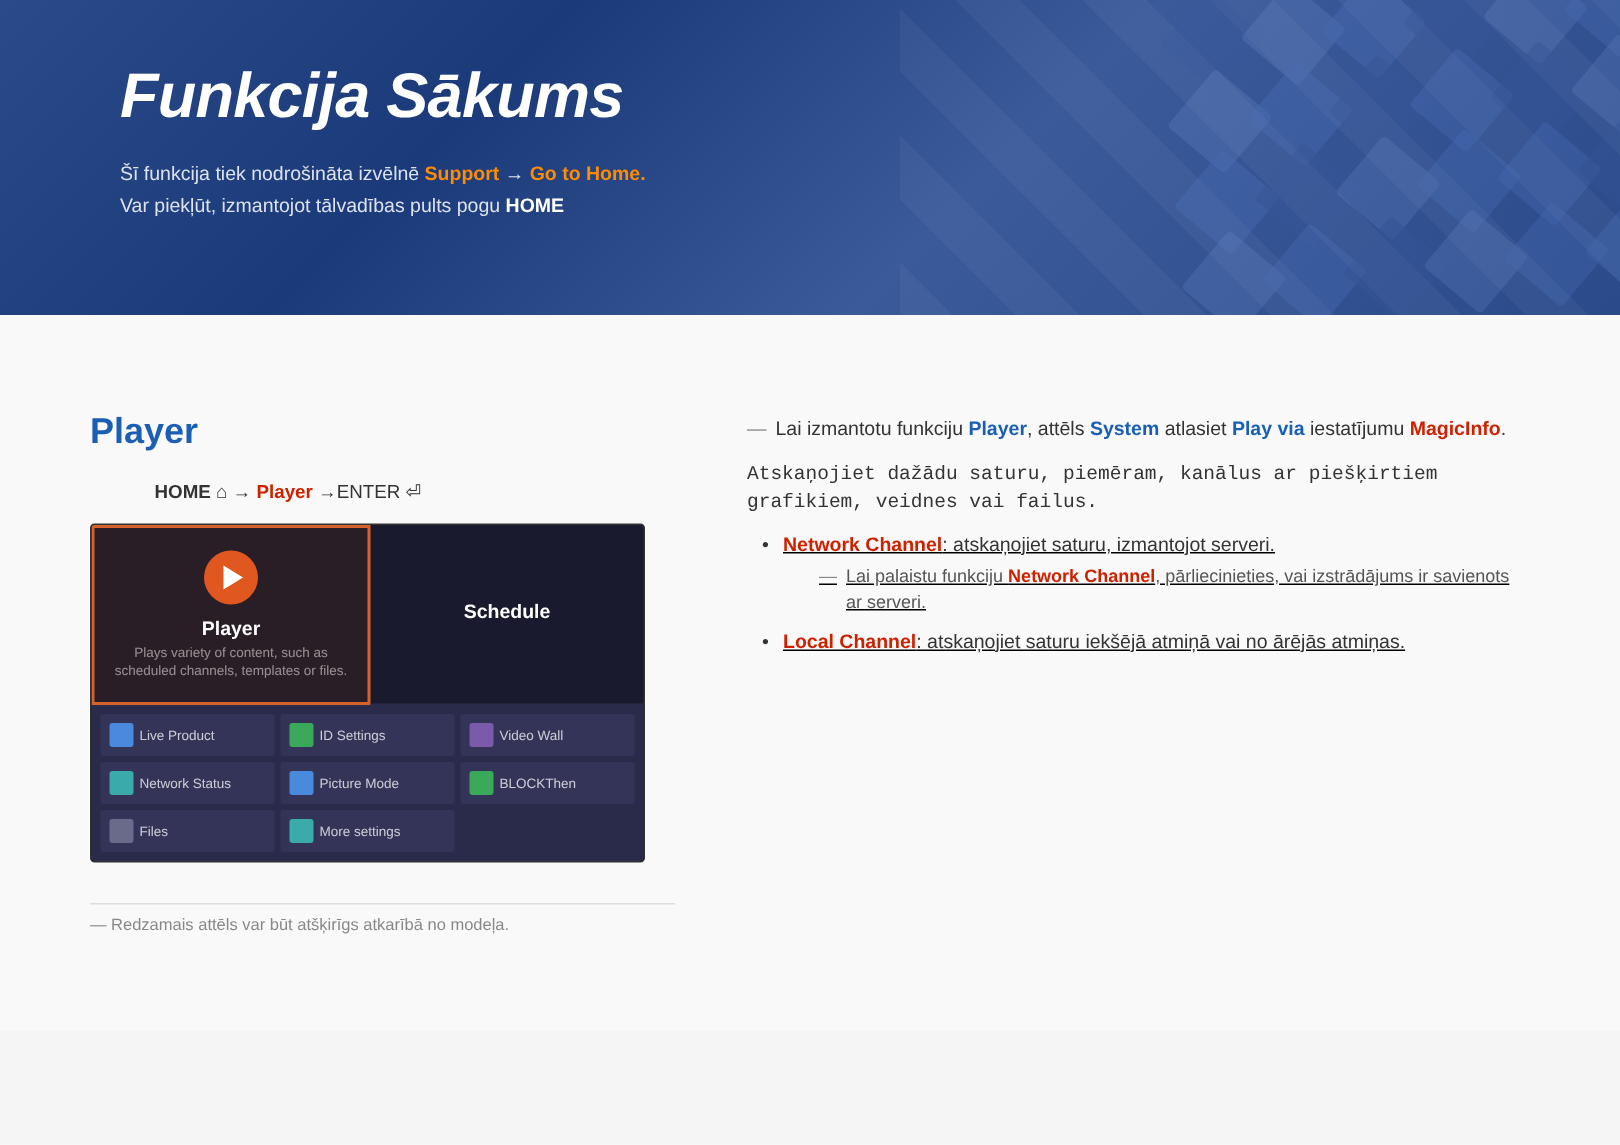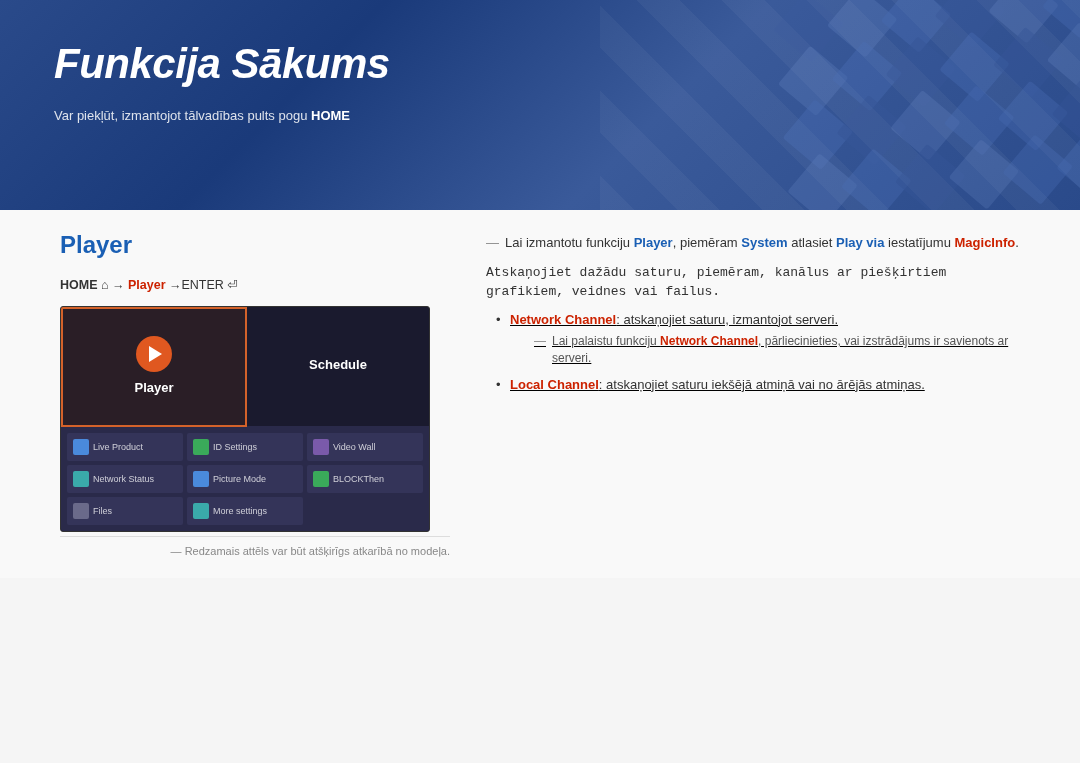--- a/index.html
+++ b/index.html
@@ -7,21 +7,21 @@
       font-family: 'Arial', sans-serif;
       background: #f5f5f5;
       width: 1080px;
       min-height: 763px;
       overflow-x: hidden;
     }
 
     
     .header-banner {
       background: linear-gradient(135deg, #2a4a8a 0%, #1a3a7a 30%, #3a5a9a 60%, #2a4a8a 100%);
-      padding: 40px 60px 35px 54px;
+      padding: 40px 60px 35px 80px;
       position: relative;
       overflow: hidden;
       min-height: 210px;
     }
 
     .header-banner::before {
       content: '';
       position: absolute;
       top: -20px; right: -20px;
       width: 500px; height: 280px;
@@ -72,41 +72,42 @@
     }
 
     .header-subtitle2 .home-bold {
       font-weight: bold;
       color: #ffffff;
     }
 
     
     .main-content {
       display: flex;
-      padding: 21px 60px;
-      gap: 36px;
+      padding: 64px 60px;
+      gap: 48px;
       background: #f9f9f9;
     }
 
     
     .left-column {
       flex: 0 0 390px;
     }
 
     .section-title {
       font-size: 24px;
       font-weight: bold;
       color: #1a5fb4;
       margin-bottom: 18px;
     }
 
     .nav-instruction {
       font-size: 12.5px;
       color: #333;
       margin-bottom: 14px;
+      margin-left: 43px;
     }
 
     .nav-instruction .bold-text {
       font-weight: bold;
     }
 
     .nav-instruction .player-link {
       color: #cc2200;
       font-weight: bold;
     }
@@ -214,24 +215,23 @@
 
     .icon-blue { background: #4a8adc; }
     .icon-green { background: #3aaa5a; }
     .icon-purple { background: #7a5aaa; }
     .icon-teal { background: #3aaaaa; }
     .icon-gray { background: #6a6a8a; }
 
     .footnote {
       font-size: 11px;
       color: #888;
-      margin-top: 4px;
+      margin-top: 27px;
       padding-top: 8px;
       border-top: 1px solid #ddd;
-      text-align: right;
     }
 
     
     .right-column {
       flex: 1;
       padding-top: 2px;
     }
 
     .intro-line {
       font-size: 13px;
@@ -395,20 +395,23 @@
       <div class="diamond-cell lighter"></div>
       <div class="diamond-cell"></div>
       <div class="diamond-cell darker"></div>
       <div class="diamond-cell lighter"></div>
       <div class="diamond-cell"></div>
       <div class="diamond-cell"></div>
     </div>
   </div>
 
   <h1 class="header-title">Funkcija Sākums</h1>
+  <p class="header-subtitle">
+    <span>Šī funkcija tiek nodrošināta izvēlnē </span><span class="support-link">Support</span><span> → </span><span class="go-settings-link">Go to Home.</span>
+  </p>
   <p class="header-subtitle2">
     <span>Var piekļūt, izmantojot tālvadības pults pogu </span><span class="home-bold">HOME</span>
   </p>
 </div>
 
 <div class="main-content">
 
   <div class="left-column">
     <h2 class="section-title">Player</h2>
 
@@ -418,20 +421,21 @@
     </p>
 
     <div class="player-ui">
       <div class="player-ui-top">
 
         <div class="player-cell active">
           <div class="player-icon-circle">
             <div class="play-triangle"></div>
           </div>
           <div class="player-cell-label">Player</div>
+          <div class="player-cell-sublabel">Plays variety of content, such as scheduled channels, templates or files.</div>
         </div>
 
         <div class="player-cell">
           <div class="player-cell-label">Schedule</div>
         </div>
 
 
       </div>
 
       <div class="player-ui-bottom">
@@ -471,21 +475,21 @@
     </div>
 
     <p class="footnote">— Redzamais attēls var būt atšķirīgs atkarībā no modeļa.</p>
   </div>
 
   <div class="right-column">
 
     <p class="intro-line">
       <span class="dash">—</span>
       <span>
-        <span>Lai izmantotu funkciju </span><span class="highlight-player">Player</span><span>, piemēram </span><span class="highlight-system">System</span><span> atlasiet </span><span class="highlight-playvia">Play via</span><span> iestatījumu </span><span class="highlight-magicinfo">MagicInfo</span><span>.</span>
+        <span>Lai izmantotu funkciju </span><span class="highlight-player">Player</span><span>, attēls </span><span class="highlight-system">System</span><span> atlasiet </span><span class="highlight-playvia">Play via</span><span> iestatījumu </span><span class="highlight-magicinfo">MagicInfo</span><span>.</span>
       </span>
     </p>
 
     <p class="desc-text">Atskaņojiet dažādu saturu, piemēram, kanālus ar piešķirtiem grafikiem, veidnes vai failus.</p>
 
     <ul class="bullet-list">
       <li>
         <span class="highlight-network">Network Channel</span><span>: atskaņojiet saturu, izmantojot serveri.</span>
         <div class="sub-note">
           <span class="dash">—</span>

